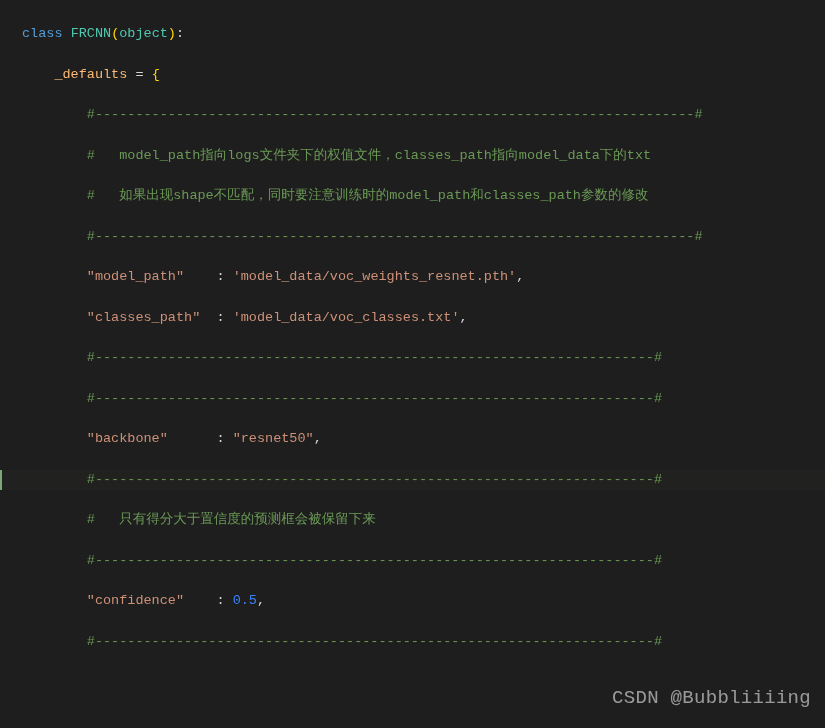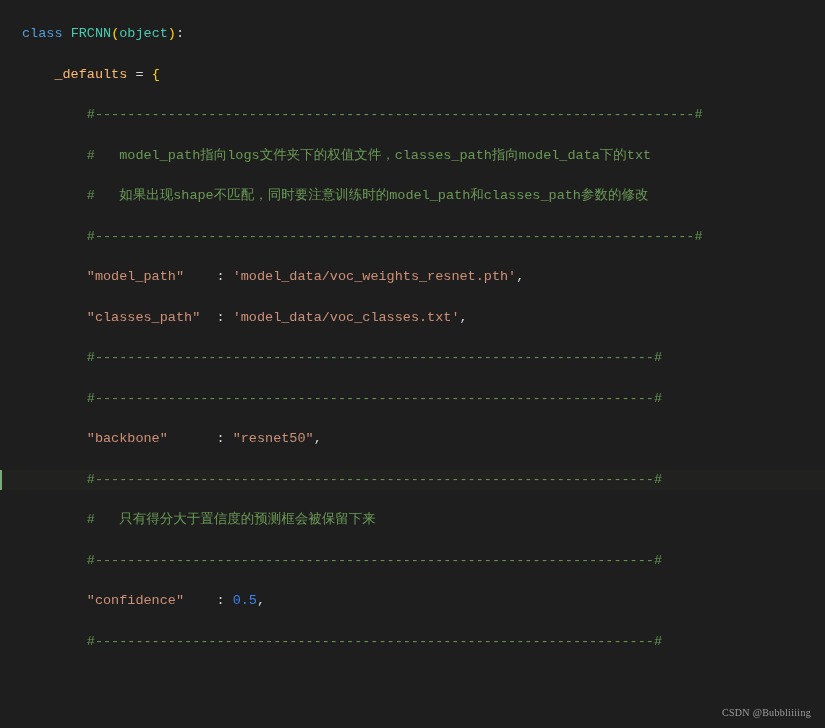--- a/index.html
+++ b/index.html
@@ -31,25 +31,25 @@
     .kw { color: #569cd6; }
     .cls { color: #4ec9b0; }
     .var { color: #fdba74; }
     .op { color: #d4d4d4; }
     .brace { color: #ffd700; }
     .str { color: #ce9178; }
     .cmt { color: #6a9955; }
     .num { color: #3b82f6; }
     .watermark {
       position: absolute;
-      bottom: 8px;
+      bottom: 16px;
       right: 14px;
       color: rgba(255,255,255,0.55);
-      font-family: Liberation Serif, serif;
-      font-size: 10px;
+      font-family: Liberation Mono, monospace;
+      font-size: 19px;
       letter-spacing: 0.3px;
     }
   </style>
 </head>
 <body>
 
 <div class="code-area">
 <div class="code-line"><span class="kw">class</span> <span class="cls">FRCNN</span><span class="brace">(</span><span class="cls">object</span><span class="brace">)</span><span class="op">:</span></div>
 <div class="code-line">    <span class="var">_defaults</span> <span class="op">=</span> <span class="brace">{</span></div>
 <div class="code-line">        <span class="cmt">#--------------------------------------------------------------------------#</span></div>

